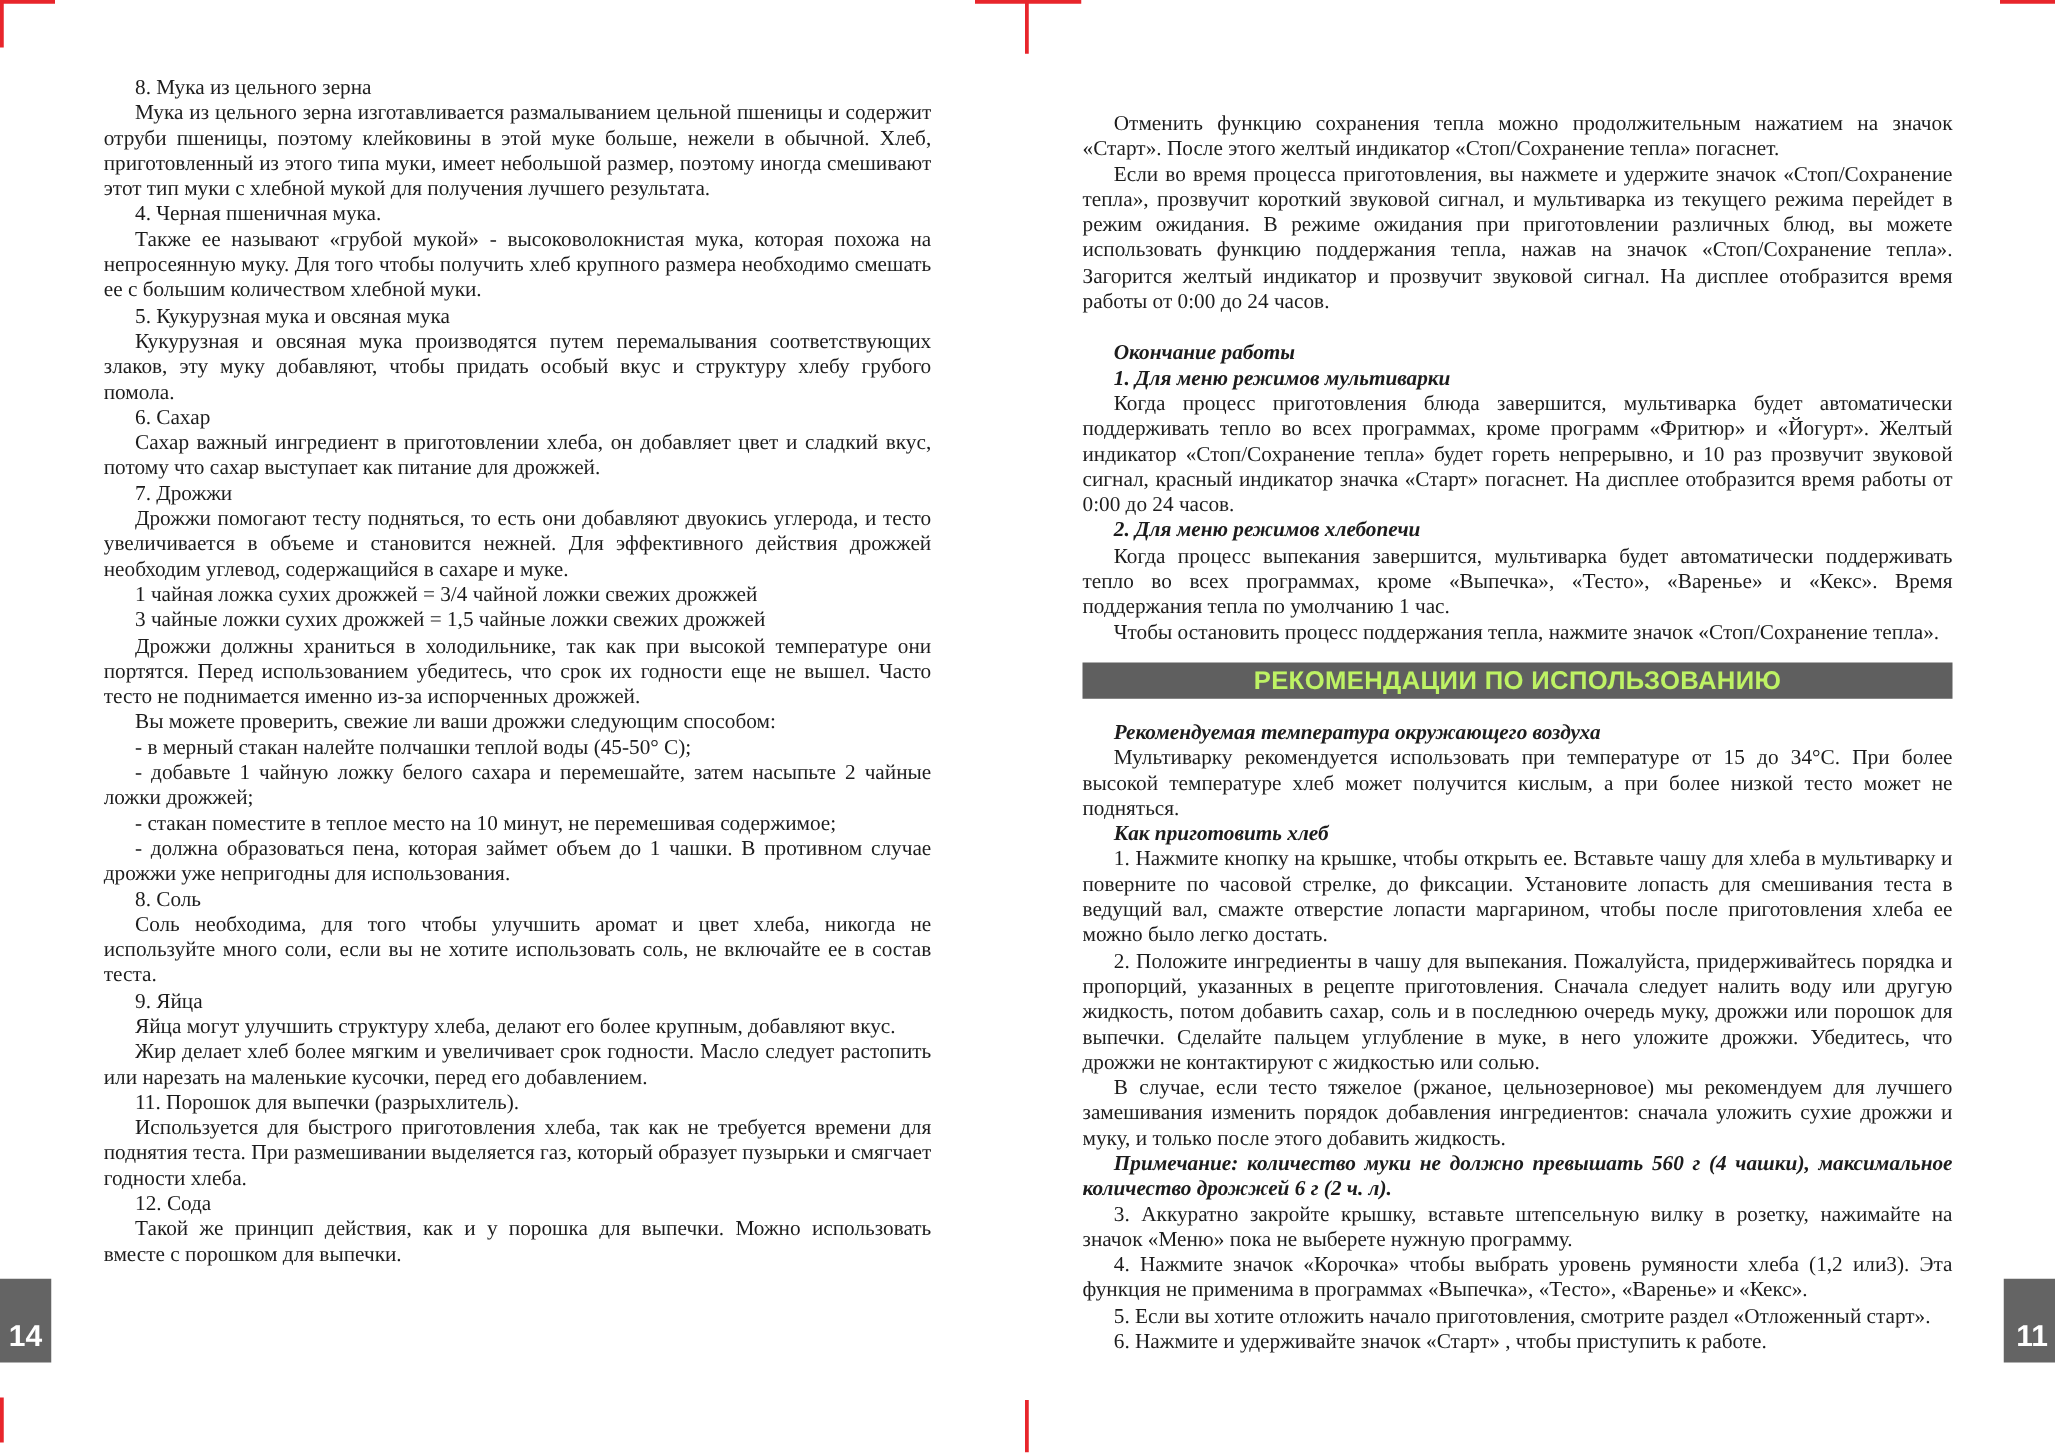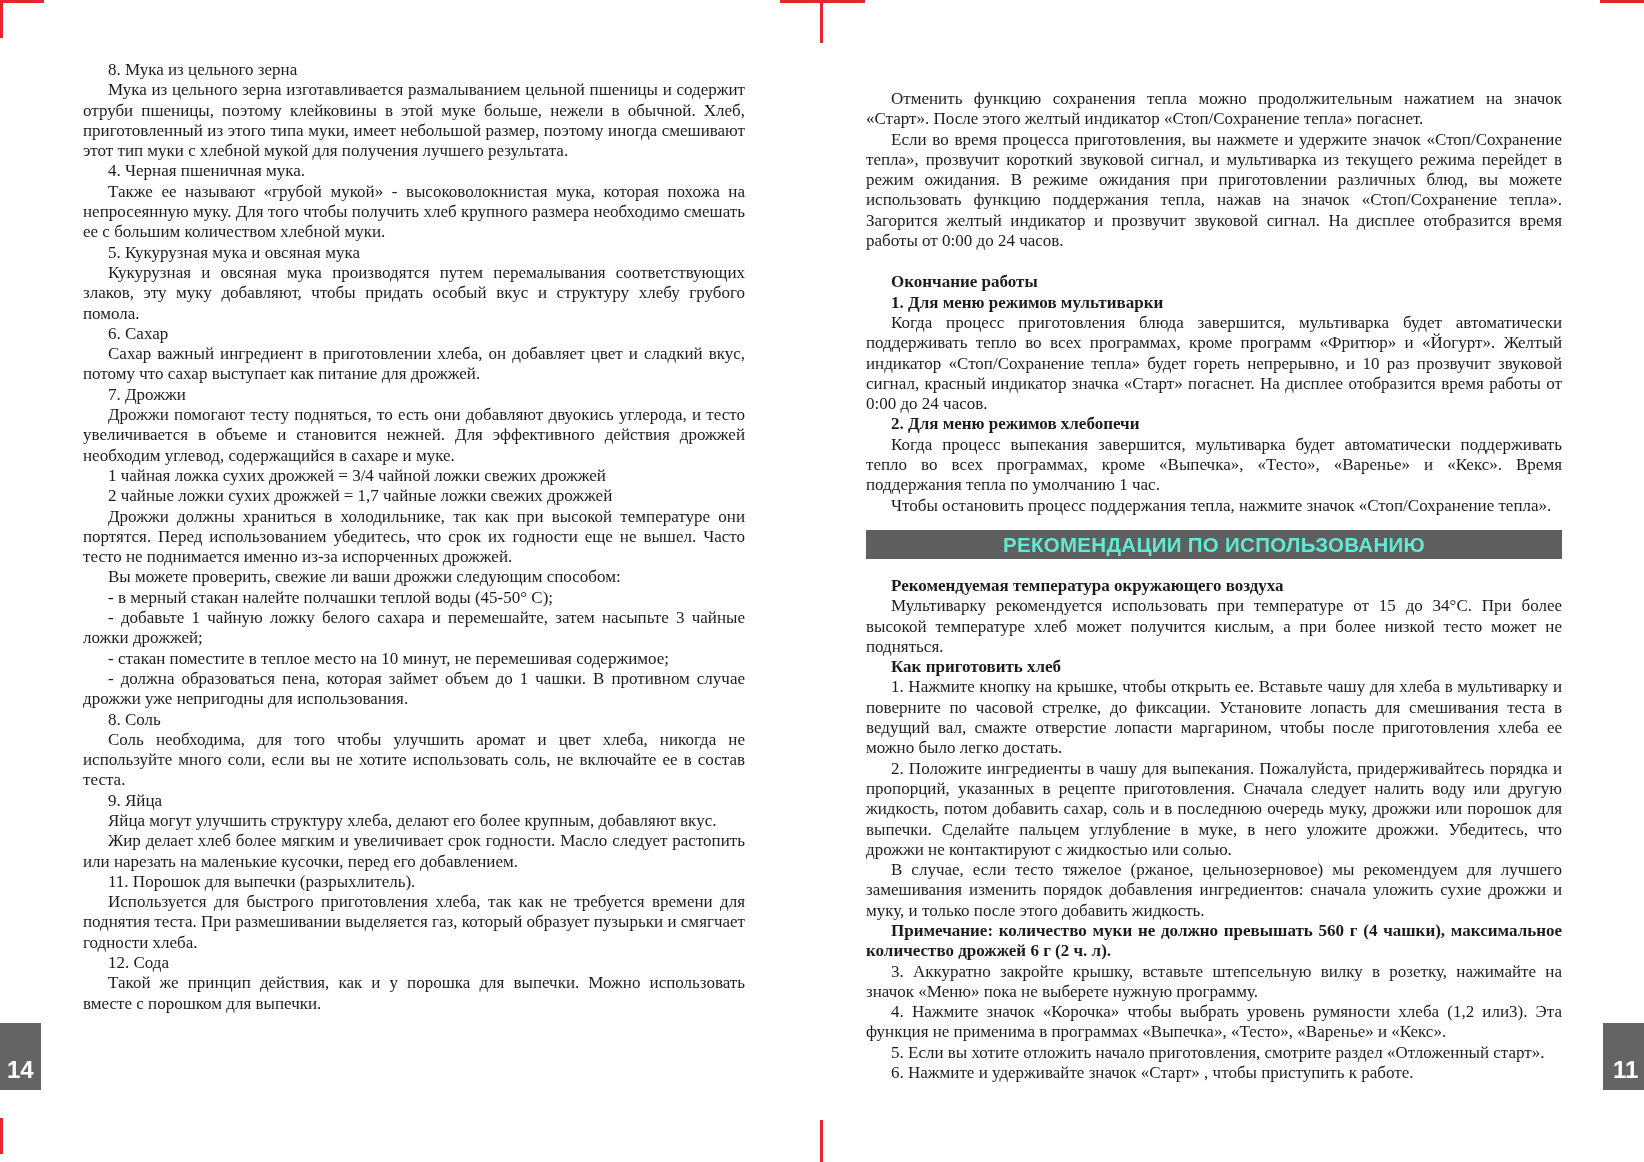--- a/index.html
+++ b/index.html
@@ -20,25 +20,25 @@
   .column{
     position:absolute;
     top:60px;
     font-size:17px;
     line-height:20.3px;
     text-align:justify;
   }
   .col-left{left:83px;width:662px;}
   .col-right{left:866px;width:696px;margin-top:29px;}
   .para{margin:0;text-indent:25px;}
-  .para.bold{font-weight:bold;}
+  .para.bold{font-weight:bold;font-style:italic;}
   .gap{height:21px;}
   .section-bar{
     background:var(--bar-gray);
-    color:#5eead4;
+    color:#bef264;
     font-family:"Liberation Sans", sans-serif;
     font-weight:bold;
     font-size:20.5px;
     letter-spacing:0.3px;
     text-align:center;
     text-indent:0;
     height:29px;
     line-height:29px;
     margin-top:14px;
     margin-bottom:17px;
@@ -83,25 +83,25 @@
     <p class="para">Мука из цельного зерна изготавливается размалыванием цельной пшеницы и содержит отруби пшеницы, поэтому клейковины в этой муке больше, нежели в обычной. Хлеб, приготовленный из этого типа муки, имеет небольшой размер, поэтому иногда смешивают этот тип муки с хлебной мукой для получения лучшего результата.</p>
     <p class="para">4. Черная пшеничная мука.</p>
     <p class="para">Также ее называют «грубой мукой» - высоковолокнистая мука, которая похожа на непросеянную муку. Для того чтобы получить хлеб крупного размера необходимо смешать ее с большим количеством хлебной муки.</p>
     <p class="para">5. Кукурузная мука и овсяная мука</p>
     <p class="para">Кукурузная и овсяная мука производятся путем перемалывания соответствующих злаков, эту муку добавляют, чтобы придать особый вкус и структуру хлебу грубого помола.</p>
     <p class="para">6. Сахар</p>
     <p class="para">Сахар важный ингредиент в приготовлении хлеба, он добавляет цвет и сладкий вкус, потому что сахар выступает как питание для дрожжей.</p>
     <p class="para">7. Дрожжи</p>
     <p class="para">Дрожжи помогают тесту подняться, то есть они добавляют двуокись углерода, и тесто увеличивается в объеме и становится нежней. Для эффективного действия дрожжей необходим углевод, содержащийся в сахаре и муке.</p>
     <p class="para">1 чайная ложка сухих дрожжей = 3/4 чайной ложки свежих дрожжей</p>
-    <p class="para">2 чайные ложки сухих дрожжей = 1,7 чайные ложки свежих дрожжей</p>
+    <p class="para">3 чайные ложки сухих дрожжей = 1,5 чайные ложки свежих дрожжей</p>
     <p class="para">Дрожжи должны храниться в холодильнике, так как при высокой температуре они портятся. Перед использованием убедитесь, что срок их годности еще не вышел. Часто тесто не поднимается именно из-за испорченных дрожжей.</p>
     <p class="para">Вы можете проверить, свежие ли ваши дрожжи следующим способом:</p>
     <p class="para">- в мерный стакан налейте полчашки теплой воды (45-50° С);</p>
-    <p class="para">- добавьте 1 чайную ложку белого сахара и перемешайте, затем насыпьте 3 чайные ложки дрожжей;</p>
+    <p class="para">- добавьте 1 чайную ложку белого сахара и перемешайте, затем насыпьте 2 чайные ложки дрожжей;</p>
     <p class="para">- стакан поместите в теплое место на 10 минут, не перемешивая содержимое;</p>
     <p class="para">- должна образоваться пена, которая займет объем до 1 чашки. В противном случае дрожжи уже непригодны для использования.</p>
     <p class="para">8. Соль</p>
     <p class="para">Соль необходима, для того чтобы улучшить аромат и цвет хлеба, никогда не используйте много соли, если вы не хотите использовать соль, не включайте ее в состав теста.</p>
     <p class="para">9. Яйца</p>
     <p class="para">Яйца могут улучшить структуру хлеба, делают его более крупным, добавляют вкус.</p>
     <p class="para">Жир делает хлеб более мягким и увеличивает срок годности. Масло следует растопить или нарезать на маленькие кусочки, перед его добавлением.</p>
     <p class="para">11. Порошок для выпечки (разрыхлитель).</p>
     <p class="para">Используется для быстрого приготовления хлеба, так как не требуется времени для поднятия теста. При размешивании выделяется газ, который образует пузырьки и смягчает годности хлеба.</p>
     <p class="para">12. Сода</p>

